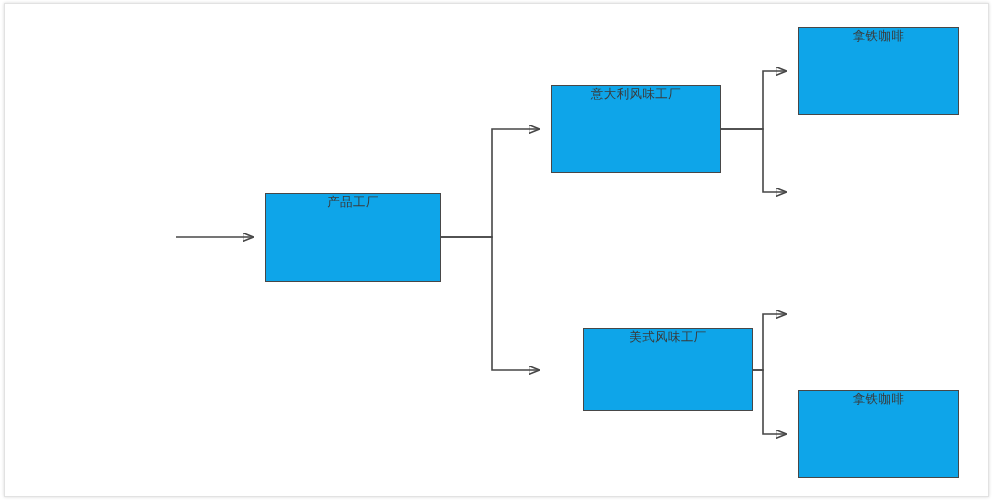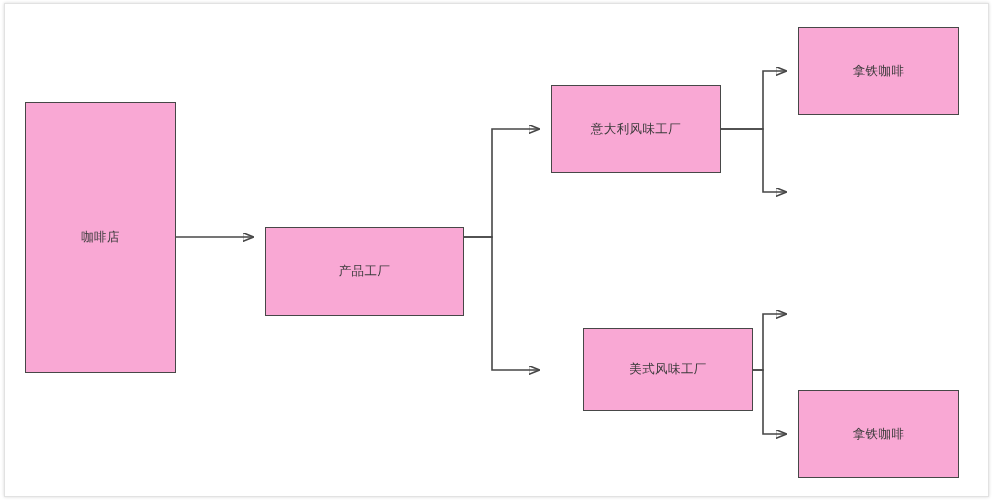--- a/index.html
+++ b/index.html
@@ -36,24 +36,24 @@
   #diagram-layer {
     position: absolute;
     left: 0;
     top: 0;
     width: 993px;
     height: 501px;
   }
   .node {
     position: absolute;
     box-sizing: border-box;
-    background: #f9a8d4;
+    background: #0ea5e9;
     border: 1.6px solid #474747;
     display: flex;
-    align-items: center;
+    align-items: flex-start;
     justify-content: center;
     text-align: center;
   }
   .node-label {
     font-size: 12.5px;
     line-height: 1.35;
     color: #3a3a3a;
     letter-spacing: 0.4px;
     white-space: nowrap;
     user-select: none;
@@ -114,25 +114,22 @@
 
       <g>
         <path d="M721,370 L763,370 L763,314 L786,314" marker-end="url(#arrow)"></path>
       </g>
 
       <g>
         <path d="M721,370 L763,370 L763,434 L786,434" marker-end="url(#arrow)"></path>
       </g>
     </svg>
 
-    <div class="node" style="left:25px; top:102px; width:151px; height:271px;">
-      <span class="node-label">咖啡店</span>
-    </div>
 
-    <div class="node" style="left:265px; top:193px; width:199px; height:89px;margin-top:34px;">
+    <div class="node" style="left:265px; top:193px; width:176px; height:89px;">
       <span class="node-label">产品工厂</span>
     </div>
 
     <div class="node" style="left:551px; top:85px; width:170px; height:88px;">
       <span class="node-label">意大利风味工厂</span>
     </div>
 
     <div class="node" style="left:551px; top:328px; width:170px; height:83px;margin-left:32px;">
       <span class="node-label">美式风味工厂</span>
     </div>

